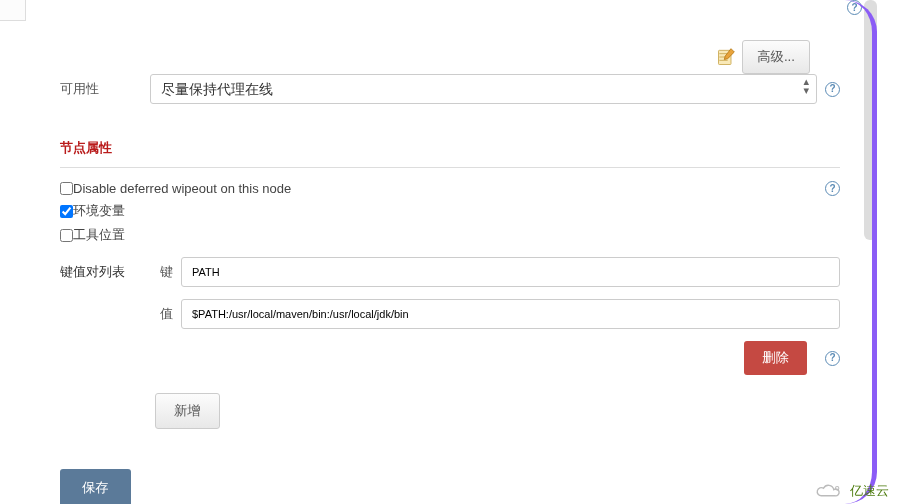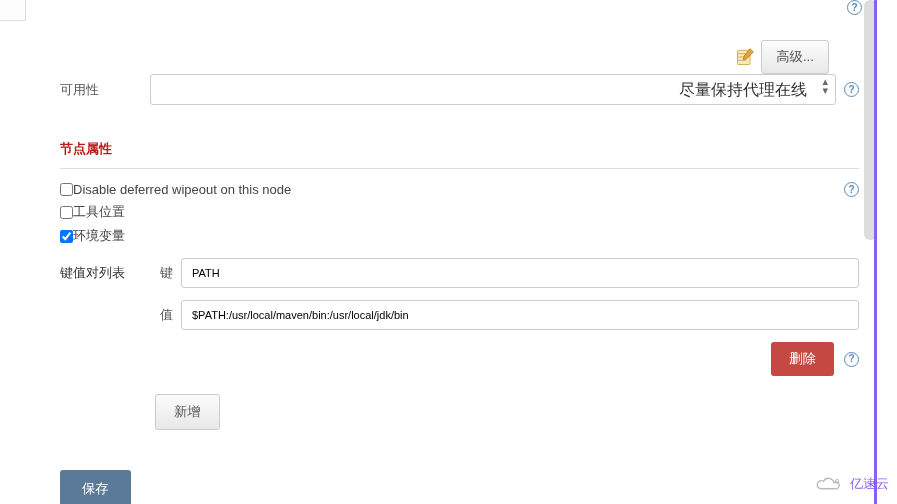--- a/index.html
+++ b/index.html
@@ -24,24 +24,25 @@
     width: 26px; height: 21px;
     border: 1px solid #ddd;
     border-top: none;
     border-left: none;
     background: #fcfcfc;
   }
   .content-area {
     position: absolute;
     left: 0; right: 20px; top: 0; bottom: 0;
     overflow-y: auto;
-    border-right: 3px solid #8b5cf6;
-    padding-right: 15px;
+    border-right: 5px solid #8b5cf6;
+    padding-right: 32px;
     padding-left: 60px;
     padding-top: 0;
+    border-radius: 32px;
   }
   .scrollbar-fake {
     position: absolute;
     right: 20px;
     top: 0;
     width: 13px;
     height: 240px;
     background: #c7c7c7;
     border-radius: 6px;
     opacity: 0.6;
@@ -106,22 +107,21 @@
     margin-right: 8px;
   }
   select.big-select {
     width: 100%;
     appearance: none;
     padding: 6px 28px 6px 10px;
     border: 1px solid #ccc;
     border-radius: 3px;
     background: #fff;
     color: #333;
-    font-size: 16px;
-    text-align: right;
+    font-size: 14px;
   }
   .select-wrap::after {
     content: '';
     position: absolute;
     right: 10px;
     top: 50%;
     width: 0; height: 0;
   }
   .select-arrows {
     position: absolute;
@@ -177,21 +177,21 @@
     padding: 8px 10px;
     border: 1px solid #ccc;
     border-radius: 3px;
     font-size: 11px;
   }
   .kv-actions {
     margin-top: 4px;
     display: flex;
     justify-content: flex-end;
     align-items: center;
-    gap: 10px;
+    gap: 18px;
   }
   .btn-delete {
     background: #c54942;
     color: #fff;
     border: none;
     border-radius: 3px;
     padding: 8px 18px;
     cursor: pointer;
   }
   .btn-add {
@@ -210,25 +210,25 @@
     background: #5b7a99;
     color: #fff;
     border: none;
     border-radius: 3px;
     padding: 10px 22px;
     cursor: pointer;
   }
   .watermark {
     position: absolute;
     right: 8px;
-    bottom: 11px;
+    bottom: 4px;
     display: flex;
     align-items: center;
     gap: 4px;
-    color: #8b5cf6;
+    color: #4d7c0f;
     font-size: 13px;
   }
   .watermark svg { width: 34px; height: 18px; }
 </style>
 </head>
 <body>
 
 <div class="outer-wrap">
   <div class="border-left-stub"></div>
   <div class="scrollbar-fake"></div>
@@ -263,27 +263,27 @@
     <div class="section-title">节点属性</div>
     <hr class="section-hr">
 
     <div class="checkbox-row">
       <input type="checkbox" style="">
       <span class="cb-label">Disable deferred wipeout on this node</span>
       <span class="help-icon help-right">?</span>
     </div>
 
     <div class="checkbox-row">
+      <input type="checkbox" checked="" style="">
+      <span class="cb-label">环境变量</span>
+    </div>
+
+    <div class="checkbox-row">
       <input type="checkbox" style="">
       <span class="cb-label">工具位置</span>
-    </div>
-
-    <div class="checkbox-row">
-      <input type="checkbox" checked="" style="">
-      <span class="cb-label">环境变量</span>
     </div>
 
     <div class="kv-wrap">
       <div class="kv-row">
         <div class="kv-col1">键值对列表</div>
         <div class="kv-sub-label">键</div>
         <input class="kv-input" type="text" value="PATH" style="">
       </div>
       <div class="kv-row">
         <div class="kv-col1"></div>

